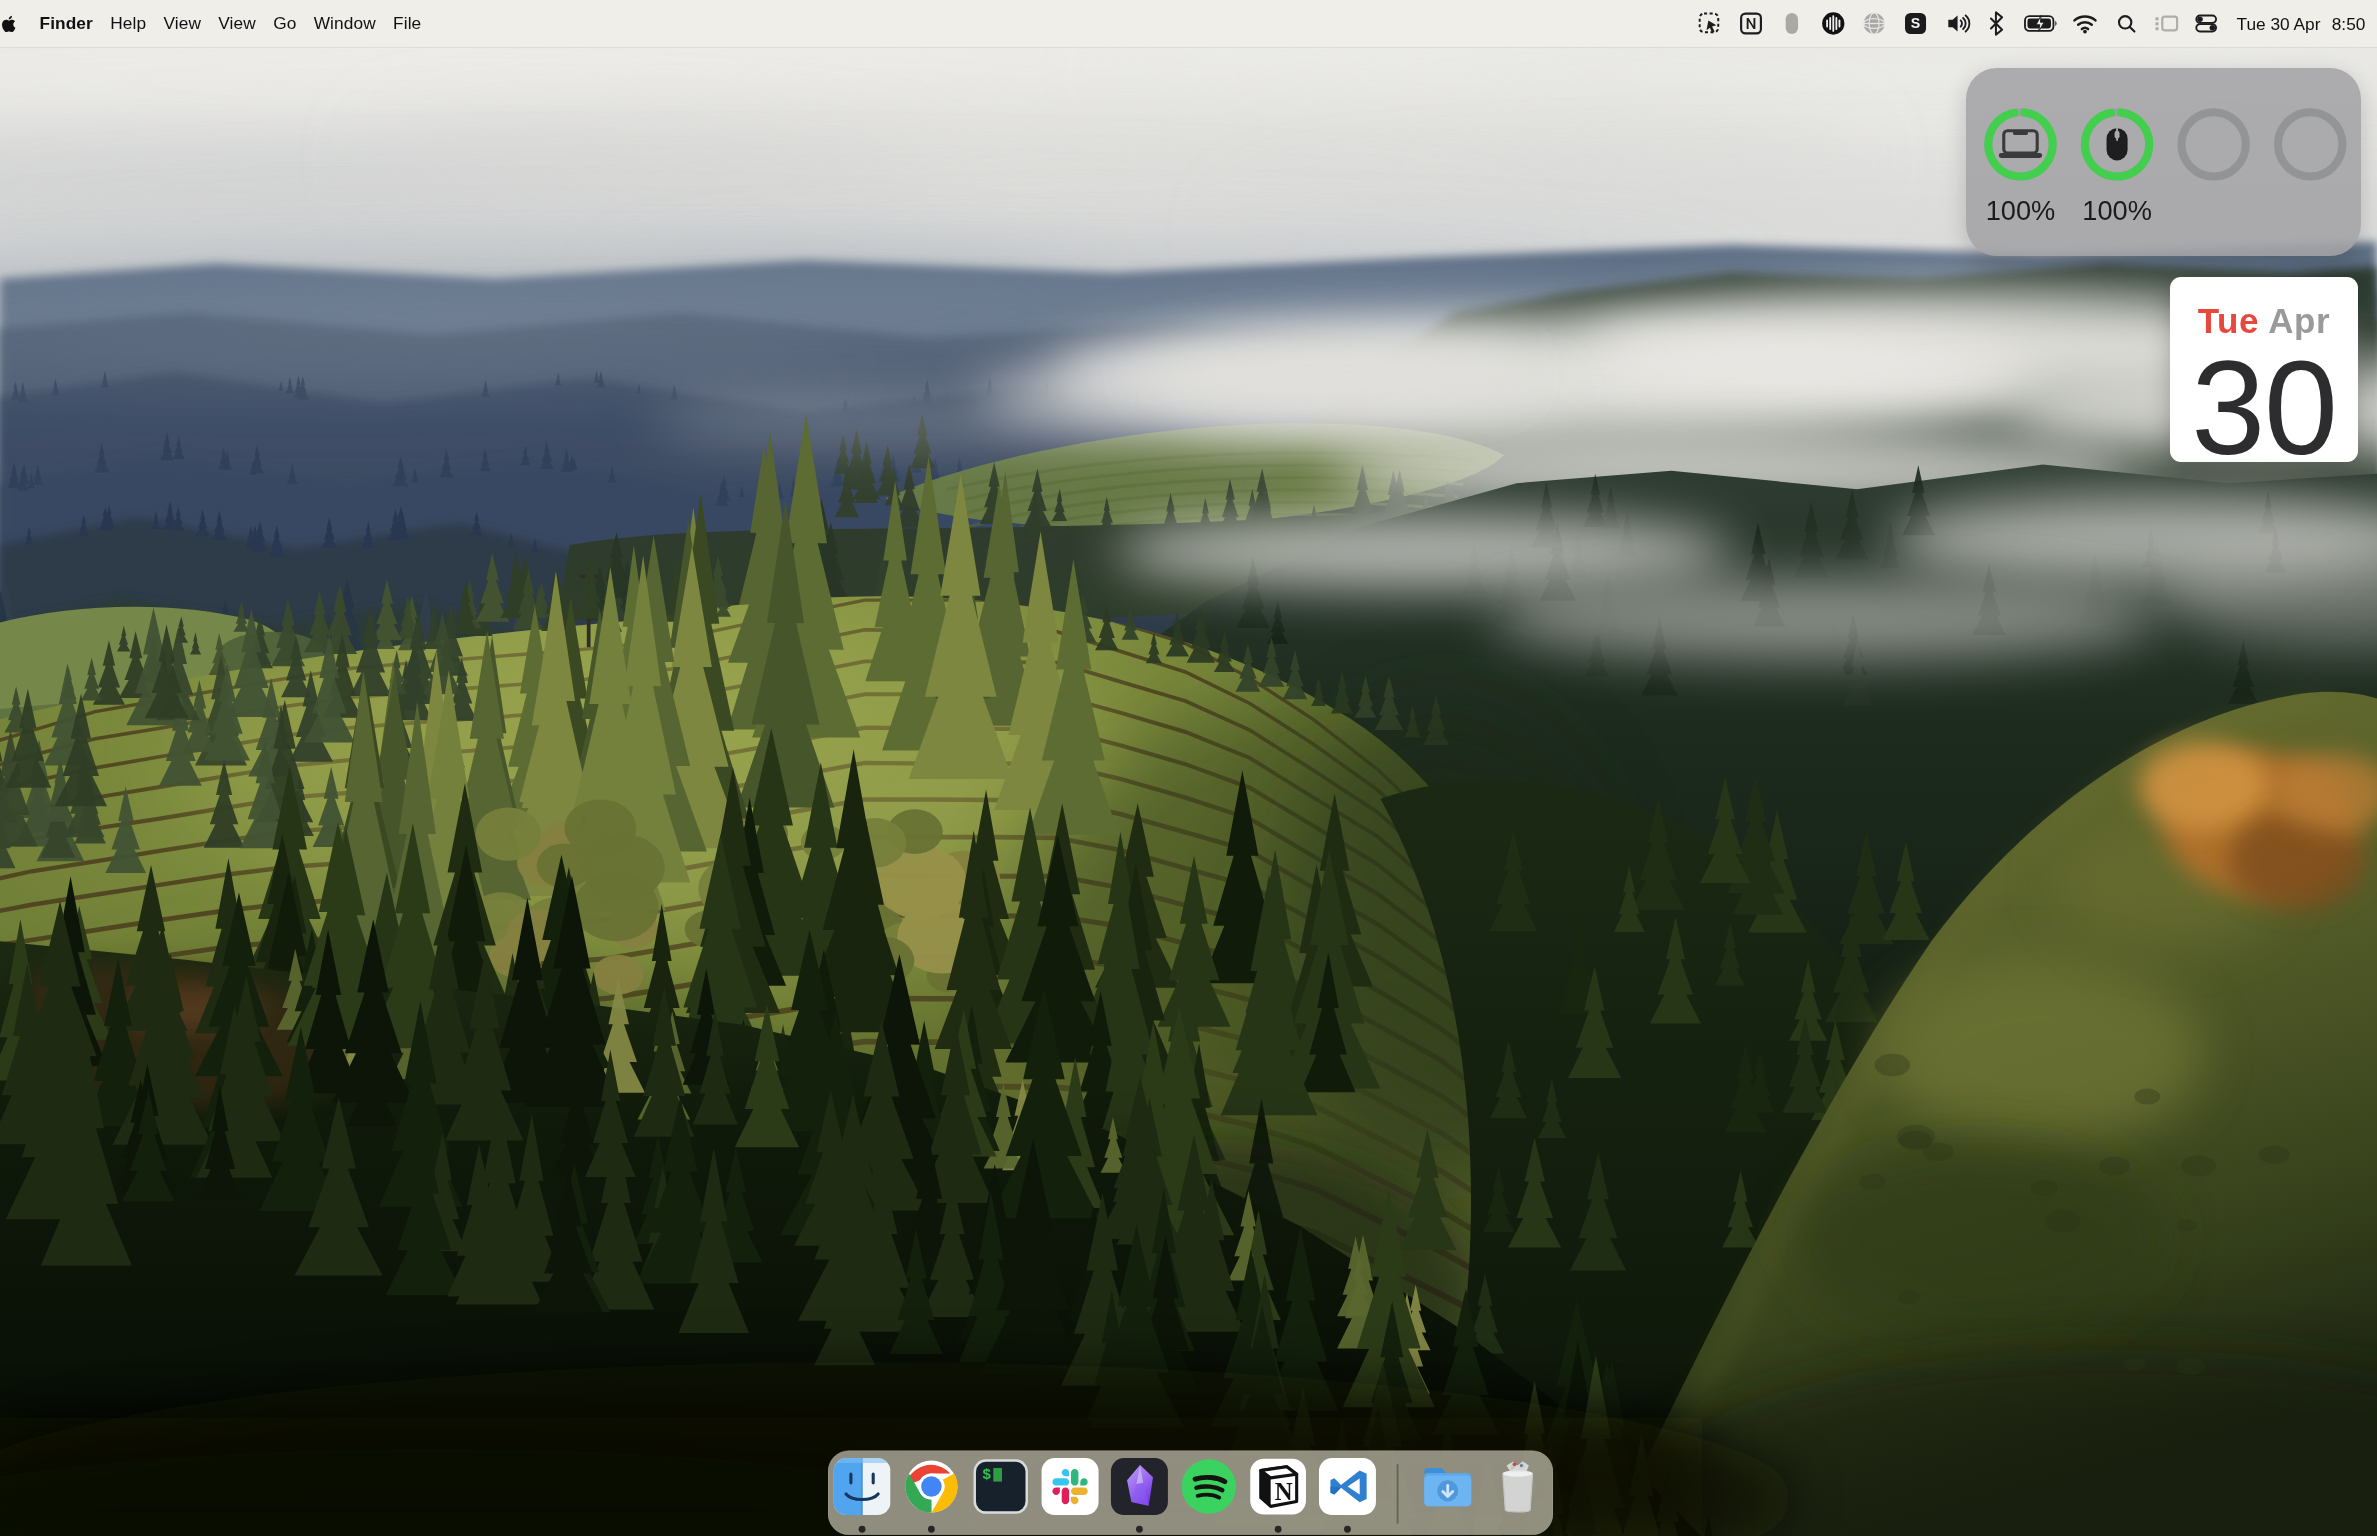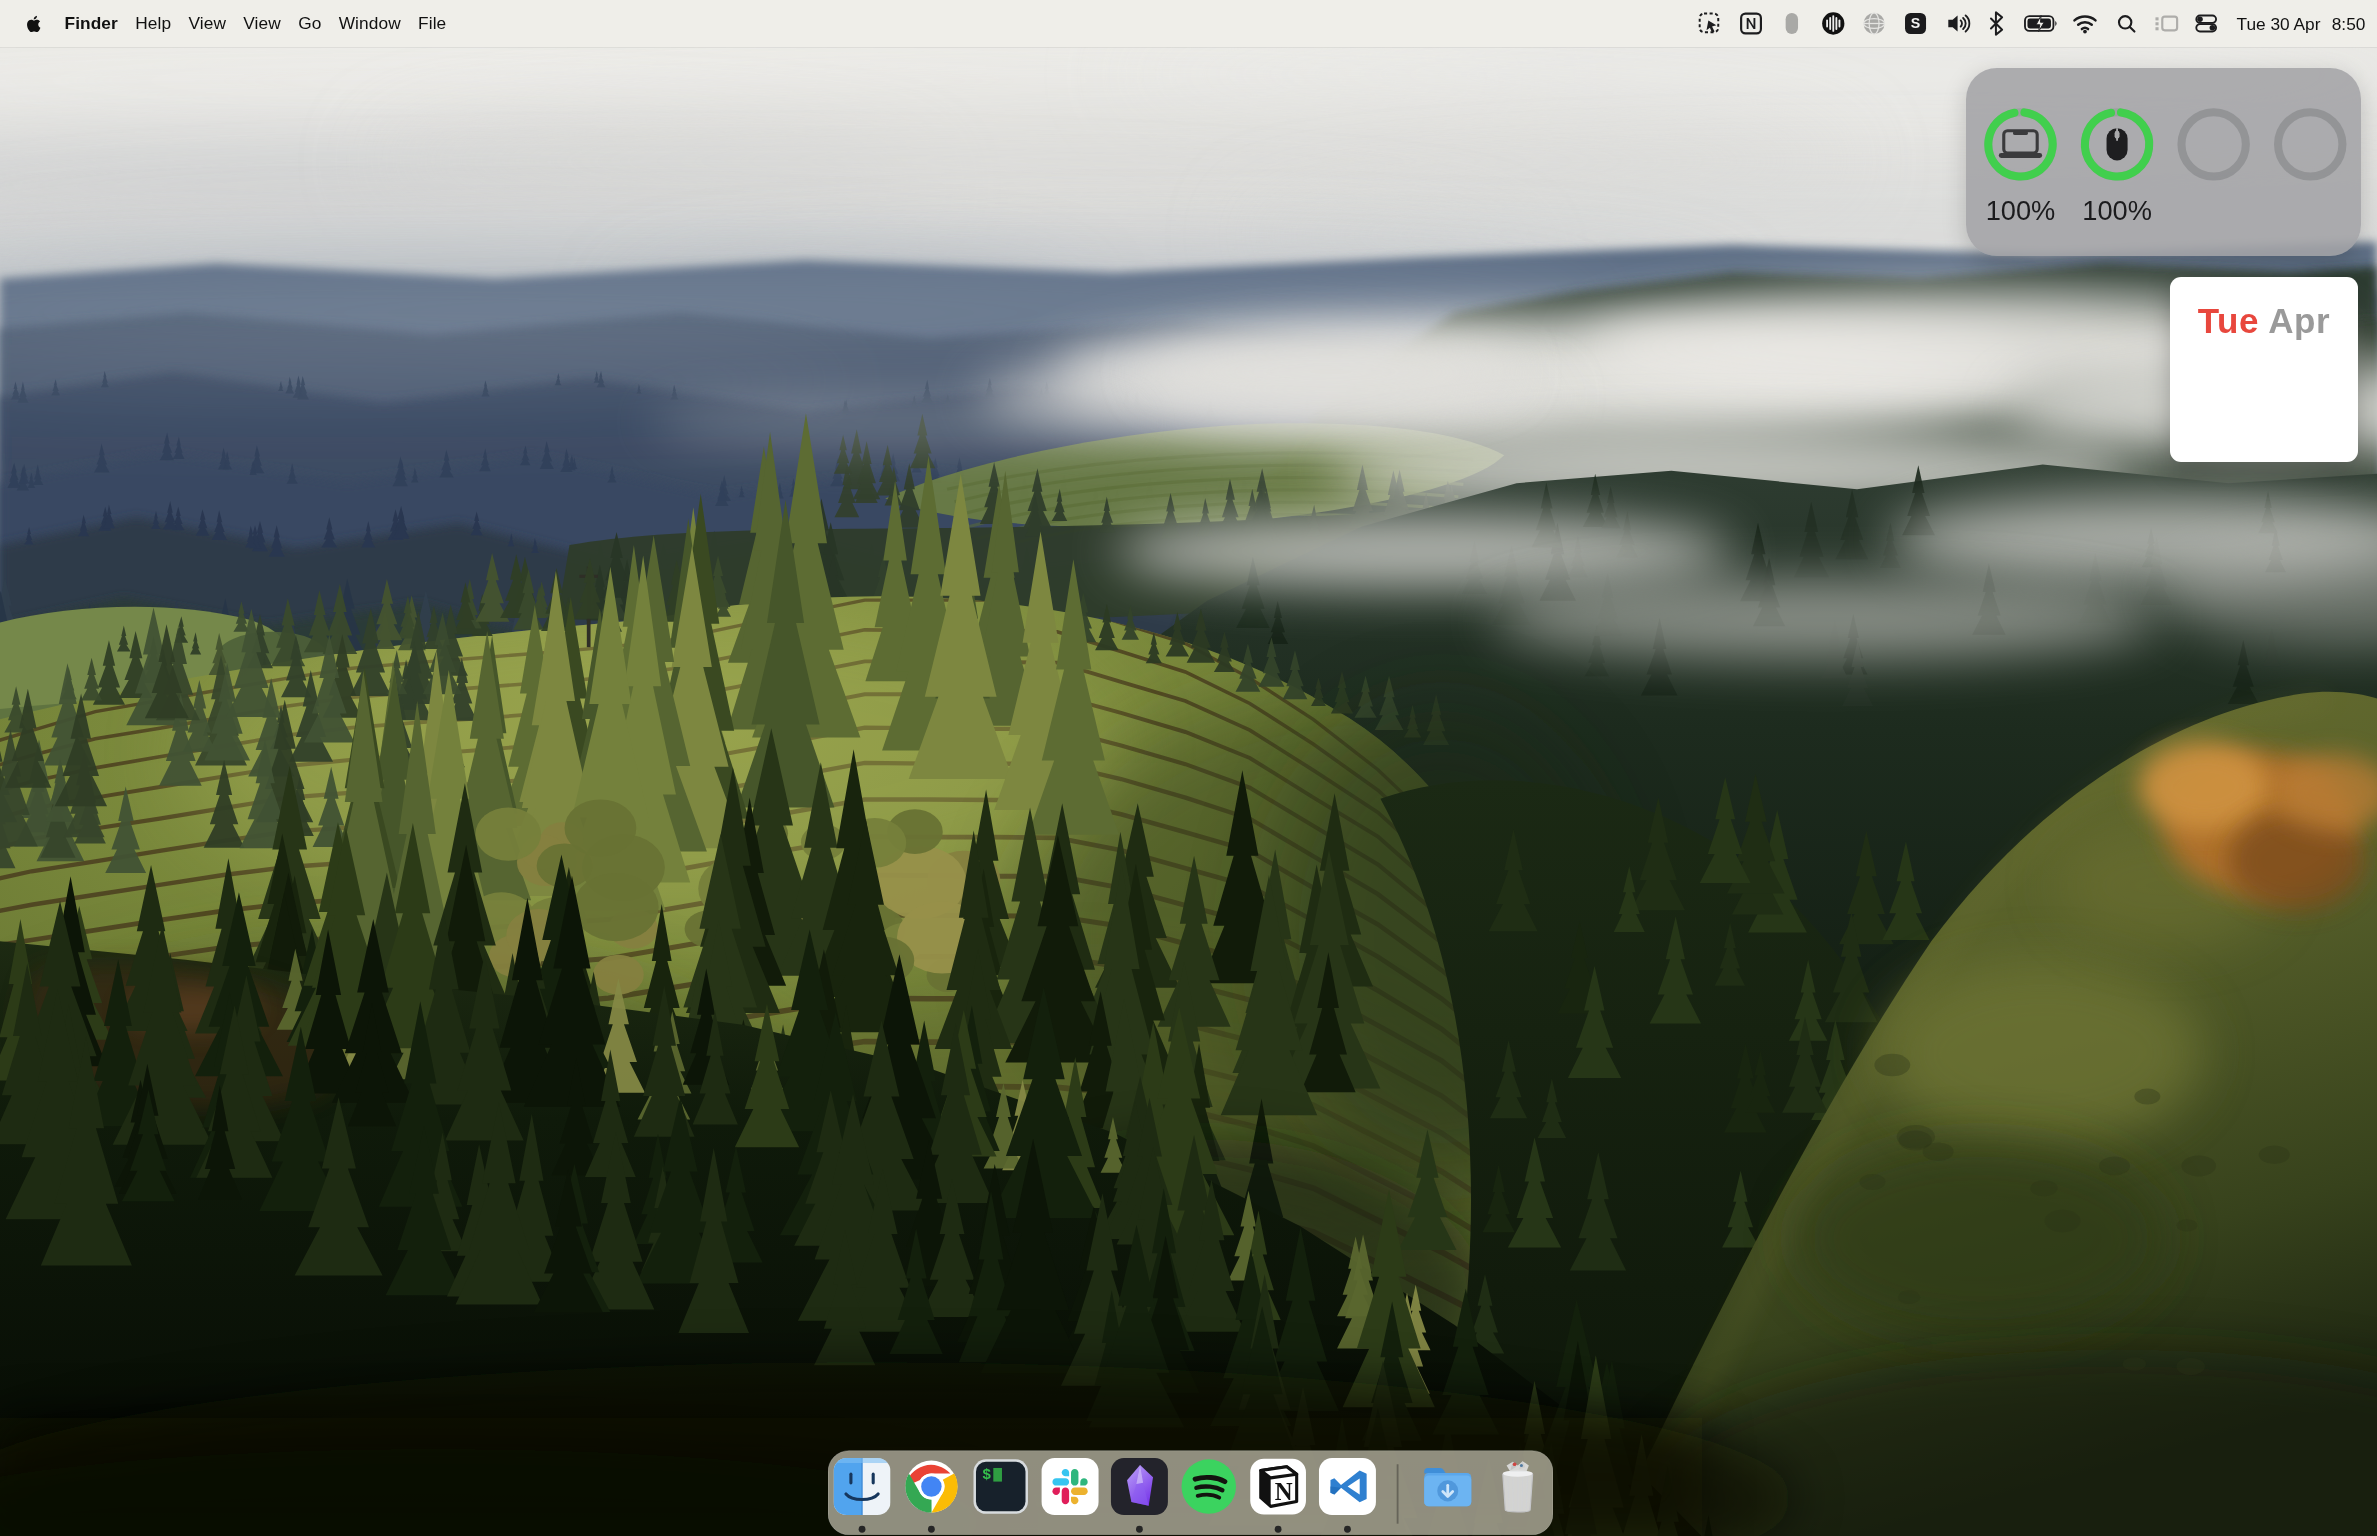--- a/index.html
+++ b/index.html
@@ -1,18 +1,18 @@
 <!DOCTYPE html>
 <html style="font-size:10px"><head><meta charset="utf-8"><style>
 *{margin:0;padding:0;box-sizing:border-box}
 html,body{width:2377px;height:1537px;overflow:hidden;background:#111;font-family:"Liberation Sans",sans-serif}
 #desktop{position:relative;width:2377px;height:1537px;overflow:hidden}
 #wall{position:absolute;left:0;top:0}
 #menubar{position:absolute;left:0;top:0;width:2377px;height:47px;background:#efeee9;display:flex;align-items:center;justify-content:space-between;box-shadow:0 0.6px 0 rgba(0,0,0,0.10)}
-.mleft{display:flex;align-items:center;padding-left:25px}
+.mleft{display:flex;align-items:center;}
 .apple{margin-right:23.5px}
 .mi{font-size:17.3px;color:#111;margin-right:17.3px;letter-spacing:0.1px}
 .mi.b{font-weight:bold}
 .mright{padding-right:8.7px;display:flex;align-items:center}
 #battw{position:absolute;left:1966px;top:68px;width:395px;height:188px;background:rgba(163,163,166,0.88);border-radius:31px;box-shadow:0 7.4px 25px rgba(0,0,0,0.18)}
 #calw{position:absolute;left:2170px;top:277px;width:188px;height:185px;background:#fff;border-radius:11px;box-shadow:0 8.7px 25px rgba(0,0,0,0.25);text-align:center}
 .calhead{margin-top:23.5px;font-size:35px;font-weight:bold;letter-spacing:0.6px}
 .tue{color:#e8473d}
 .apr{color:#9a9a9a}
 .calnum{font-size:133px;line-height:1.0;color:#2d2d2f;margin-top:1.2px;letter-spacing:-1.2px}
@@ -1034,20 +1034,21 @@
             <line x1="0" y1="-26" x2="0" y2="-6" stroke="#a9a9ab" stroke-width="3"></line>
             <rect x="-4" y="-22" width="8" height="13" rx="4" fill="#a9a9ab"></rect>
           </g>
 </g>
 <text x="88" y="246" font-family="Liberation Sans" font-size="44" fill="#1b1b1d" text-anchor="middle">100%</text>
 <text x="244" y="246" font-family="Liberation Sans" font-size="44" fill="#1b1b1d" text-anchor="middle">100%</text>
 </svg>
 </div>
 <div id="calw">
 <div class="calhead"><span class="tue">Tue</span> <span class="apr">Apr</span></div>
+<div class="calnum">30</div>
 </div>
 <div id="dock">
 <svg width="725" height="87" viewBox="0 0 1171 140">
 <rect x="0" y="4" width="1171" height="136" rx="34" fill="#d0cbb9" fill-opacity="0.68"></rect>
 <rect x="0" y="4" width="1171" height="136" rx="34" fill="none" stroke="#ffffff" stroke-opacity="0.25" stroke-width="1.5"></rect>
 <g transform="translate(9.0,16)">
 <defs>
             <clipPath id="fclip">
               <rect width="92" height="92" rx="21"></rect>
             </clipPath>

